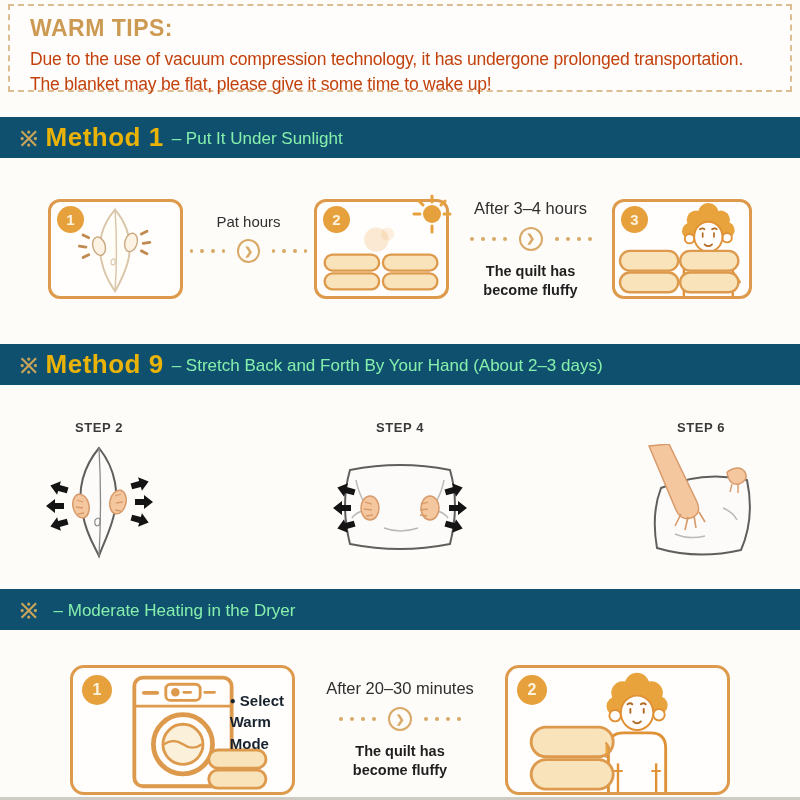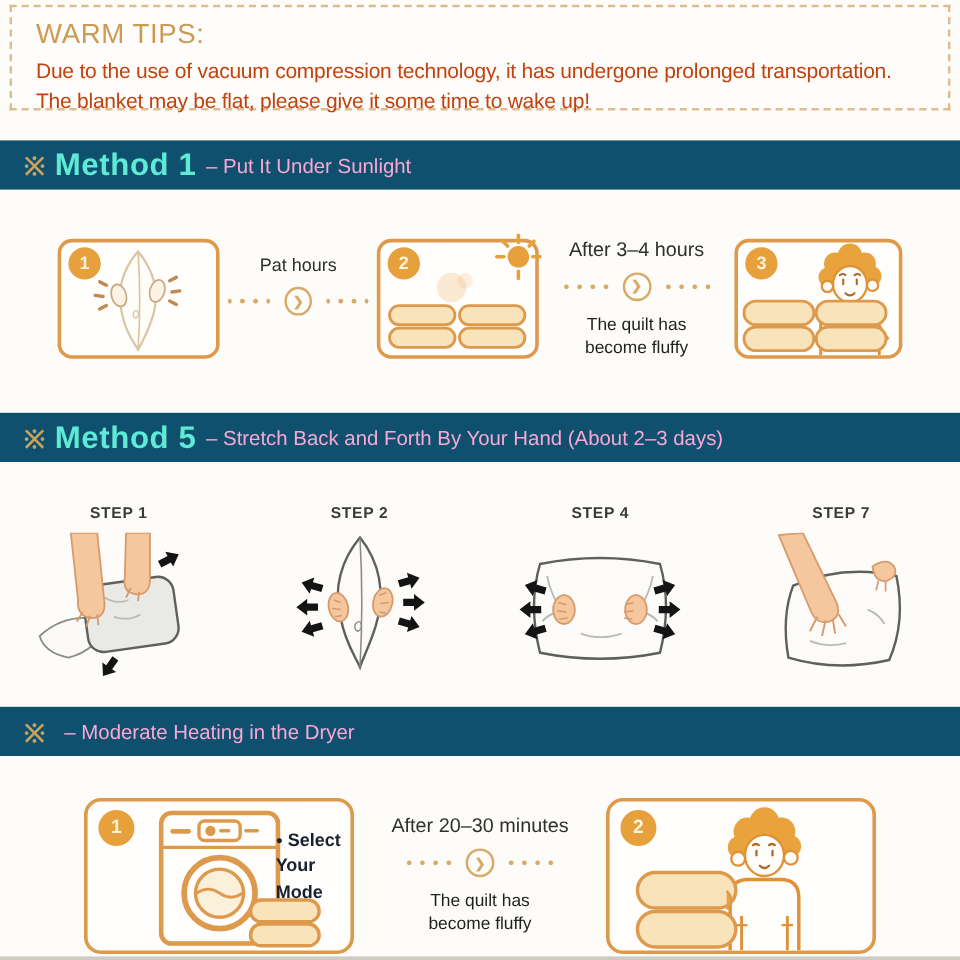--- a/index.html
+++ b/index.html
@@ -7,31 +7,31 @@
   .page {
     position:relative; width:800px; height:800px;
     background:#fdfcf9; overflow:hidden;
     font-family:"Liberation Sans", sans-serif;
   }
   
   .tips-box {
     position:absolute; left:8px; right:8px; top:4px; height:88px;
     border:2px dashed #dcbd92; background:#fefdfb; padding:9px 20px;
   }
-  .tips-title { font-size:23px; font-weight:normal; color:#cc9a52; letter-spacing:.5px; margin-bottom:5px; }
+  .tips-title { font-size:23px; font-weight:bold; color:#cc9a52; letter-spacing:.5px; margin-bottom:5px; }
   .tips-body { font-size:17.5px; color:#c2410c; line-height:1.4; letter-spacing:-0.2px; }
   
   .banner {
     position:absolute; left:0; right:0; height:41px; background:#0f506e;
     display:flex; align-items:center; padding:0 20px;
   }
   .banner-1 { top:117px; } .banner-2 { top:344px; } .banner-3 { top:589px; }
   .marker { color:#c9a35a; font-size:21px; font-weight:bold; margin-right:8px; }
-  .mname  { color:#5eead4; font-size:26px; font-weight:bold; letter-spacing:.5px; }
-  .msub   { color:#f9a8d4; font-size:17px; margin-left:8px; padding-top:2px; }
+  .mname  { color:#eab308; font-size:26px; font-weight:bold; letter-spacing:.5px; }
+  .msub   { color:#86efac; font-size:17px; margin-left:8px; padding-top:2px; }
   
   .m1-row {
     position:absolute; top:196px; left:0; right:0; height:106px;
     display:flex; align-items:center; justify-content:space-between; padding:0 48px 0 48px;
   }
   .card { position:relative; border:3px solid #dd9a4d; border-radius:12px; background:#fffefc; }
   .card-m1 { width:135px; height:100px; }
   .card-wide { width:225px; height:130px; border-radius:14px; }
   .badge {
     position:absolute; top:4px; left:6px; width:27px; height:27px; border-radius:50%;
@@ -46,21 +46,21 @@
   .conn-up { margin-top:-22px; }
   .conn-label { font-size:15px; color:#2f2f2f; margin-bottom:9px; }
   .conn-label-lg { font-size:16.5px; }
   .arrow-row { display:flex; align-items:center; justify-content:center; gap:7px; }
   .dot { width:4px; height:4px; border-radius:50%; background:#d8a967; }
   .chev-circle {
     width:24px; height:24px; border:2px solid #d8a967; border-radius:50%;
     color:#d8a967; font-weight:bold; font-size:11px;
     display:flex; align-items:center; justify-content:center; margin:0 5px;
   }
-  .result { margin-top:11px; font-size:14.5px; font-weight:normal; color:#1f1f1f; line-height:1.3; }
+  .result { margin-top:11px; font-size:14.5px; font-weight:bold; color:#1f1f1f; line-height:1.3; }
   
   .m2-row {
     position:absolute; top:420px; left:0; right:0;
     display:flex; justify-content:space-between; padding:0 28px;
   }
   .step { width:142px; display:flex; flex-direction:column; align-items:center; }
   .step-label { font-size:13px; font-weight:bold; color:#3a3a3a; letter-spacing:.6px; margin-bottom:9px; }
   
   .m3-row {
     position:absolute; top:662px; left:0; right:0; height:135px;
@@ -203,40 +203,26 @@
           <rect x="68" y="52" width="62" height="21" rx="10.5"></rect>
           <rect x="4" y="75" width="62" height="21" rx="10.5"></rect>
           <rect x="68" y="75" width="62" height="21" rx="10.5"></rect>
         </g>
       </svg>
     </div>
   </div>
 
   <header class="banner banner-2">
     <span class="marker">※</span>
-    <span class="mname">Method 5</span>
+    <span class="mname">Method 9</span>
     <span class="msub">– Stretch Back and Forth By Your Hand (About 2–3 days)</span>
   </header>
 
   <div class="m2-row">
 
-    <div class="step">
-      <div class="step-label">STEP 1</div>
-      <svg width="140" height="122" viewBox="0 0 140 122">
-        <path d="M4 86 Q28 64 62 74 Q52 98 28 104 Q8 100 4 86 Z" fill="#fbfaf8" stroke="#8a8a88" stroke-width="1.5"></path>
-        <rect x="42" y="40" width="76" height="56" rx="13" transform="rotate(-8 80 68)" fill="#e9e9e6" stroke="#5f5f5d" stroke-width="2"></rect>
-        <path d="M58 54 q10 6 20 2 M66 70 q12 4 22 -2" fill="none" stroke="#b9b9b6" stroke-width="1.5"></path>
-        <path d="M30 0 L52 0 L58 58 Q59 72 46 71 Q35 69 36 56 Z" fill="#f5c79e" stroke="#d79a6a" stroke-width="1.5"></path>
-        <path d="M40 66 l-5 8 M46 69 l-3 9 M52 68 l1 9" stroke="#d79a6a" stroke-width="1.5" fill="none"></path>
-        <path d="M76 0 L96 0 L96 40 Q95 53 83 51 Q73 49 75 37 Z" fill="#f5c79e" stroke="#d79a6a" stroke-width="1.5"></path>
-        <path d="M80 46 l-4 8 M87 49 l-1 8" stroke="#d79a6a" stroke-width="1.5" fill="none"></path>
-        <path d="M-9 -3 L0 -3 L0 -7 L9 0 L0 7 L0 3 L-9 3 Z" fill="#141414" transform="translate(112,22) rotate(-28)"></path>
-        <path d="M-9 -3 L0 -3 L0 -7 L9 0 L0 7 L0 3 L-9 3 Z" fill="#141414" transform="translate(62,112) rotate(125)"></path>
-      </svg>
-    </div>
 
     <div class="step">
       <div class="step-label">STEP 2</div>
       <svg width="140" height="122" viewBox="0 0 140 122">
         <path d="M70 4 C86 24 92 50 83 78 C78 94 73 103 70 112 C66 103 57 90 54 71 C47 46 55 22 70 4 Z" fill="#fcfbf9" stroke="#5f5f5d" stroke-width="2"></path>
         <path d="M70 4 C72 40 72 76 70 112" fill="none" stroke="#8a8a88" stroke-width="1.3"></path>
         <path d="M66 76 q4 -4 5 0 q1 5 -3 6 q-3 -1 -2 -6" fill="none" stroke="#8a8a88" stroke-width="1.2"></path>
         <ellipse cx="52" cy="62" rx="8" ry="12" fill="#f5c79e" stroke="#d79a6a" stroke-width="1.5" transform="rotate(-12 52 62)"></ellipse>
         <ellipse cx="89" cy="58" rx="8" ry="12" fill="#f5c79e" stroke="#d79a6a" stroke-width="1.5" transform="rotate(12 89 58)"></ellipse>
         <path d="M48 56 l6 2 M47 63 l7 1 M49 70 l6 -1 M86 52 l6 -2 M87 59 l7 -1 M86 66 l6 1" stroke="#d79a6a" stroke-width="1.3" fill="none"></path>
@@ -265,21 +251,21 @@
           <path d="M-9 -3 L0 -3 L0 -7 L9 0 L0 7 L0 3 L-9 3 Z" transform="translate(12,64) rotate(180)"></path>
           <path d="M-9 -3 L0 -3 L0 -7 L9 0 L0 7 L0 3 L-9 3 Z" transform="translate(16,82) rotate(164)"></path>
           <path d="M-9 -3 L0 -3 L0 -7 L9 0 L0 7 L0 3 L-9 3 Z" transform="translate(124,46) rotate(-16)"></path>
           <path d="M-9 -3 L0 -3 L0 -7 L9 0 L0 7 L0 3 L-9 3 Z" transform="translate(128,64)"></path>
           <path d="M-9 -3 L0 -3 L0 -7 L9 0 L0 7 L0 3 L-9 3 Z" transform="translate(124,82) rotate(16)"></path>
         </g>
       </svg>
     </div>
 
     <div class="step">
-      <div class="step-label">STEP 7</div>
+      <div class="step-label">STEP 6</div>
       <svg width="140" height="122" viewBox="0 0 140 122">
         <path d="M30 44 Q72 26 116 36 Q124 74 110 106 Q66 116 26 104 Q20 70 30 44 Z" fill="#fcfbf9" stroke="#5f5f5d" stroke-width="2"></path>
         <path d="M92 64 q10 4 14 12 M44 90 q14 6 30 2" fill="none" stroke="#b9b9b6" stroke-width="1.5"></path>
         <path d="M18 2 L38 0 L66 58 Q71 70 60 74 Q50 77 45 66 Z" fill="#f5c79e" stroke="#d79a6a" stroke-width="1.5"></path>
         <path d="M50 70 l-6 12 M57 73 l-3 13 M63 72 l2 12 M68 68 l6 10" stroke="#d79a6a" stroke-width="1.6" fill="none"></path>
         <path d="M96 28 q12 -8 18 0 q4 8 -6 12 q-10 2 -12 -12" fill="#f5c79e" stroke="#d79a6a" stroke-width="1.5"></path>
         <path d="M101 40 l-2 8 M107 41 l0 8" stroke="#d79a6a" stroke-width="1.4" fill="none"></path>
       </svg>
     </div>
   </div>
@@ -305,21 +291,21 @@
         <circle cx="113" cy="80" r="21" fill="#fbf0da" stroke="#dd9a4d" stroke-width="3"></circle>
         <path d="M93 80 Q103 73 113 80 T133 80" fill="none" stroke="#dd9a4d" stroke-width="2.5"></path>
         <g fill="#f8e3bb" stroke="#dd9a4d" stroke-width="3">
           <rect x="140" y="86" width="60" height="19" rx="9.5"></rect>
           <rect x="140" y="107" width="60" height="19" rx="9.5"></rect>
         </g>
         <line x1="70" y1="124" x2="140" y2="124" stroke="#dd9a4d" stroke-width="3"></line>
       </svg>
       <div class="mode-text">
         <span class="mode-bullet">●</span><span>Select</span><br>
-        <span>Your</span><br>
+        <span>Warm</span><br>
         <span>Mode</span>
       </div>
     </div>
 
     <div class="connector" style="width:184px;">
       <div class="conn-label conn-label-lg">After 20–30 minutes</div>
       <div class="arrow-row">
         <span class="dot"></span>
           <span class="dot"></span>
           <span class="dot"></span>

